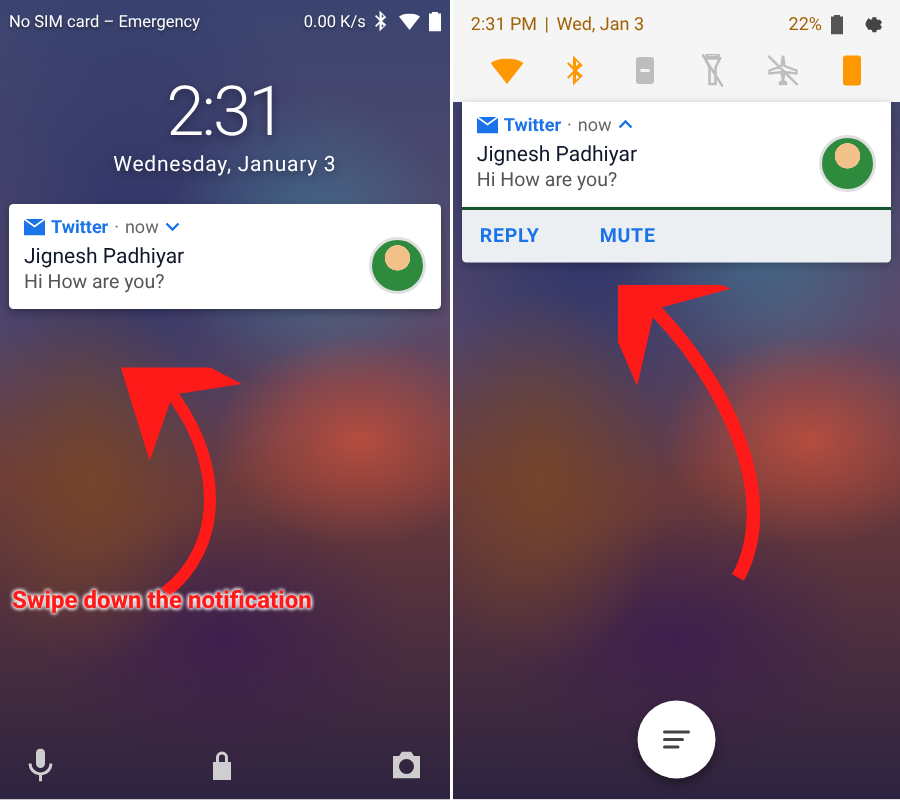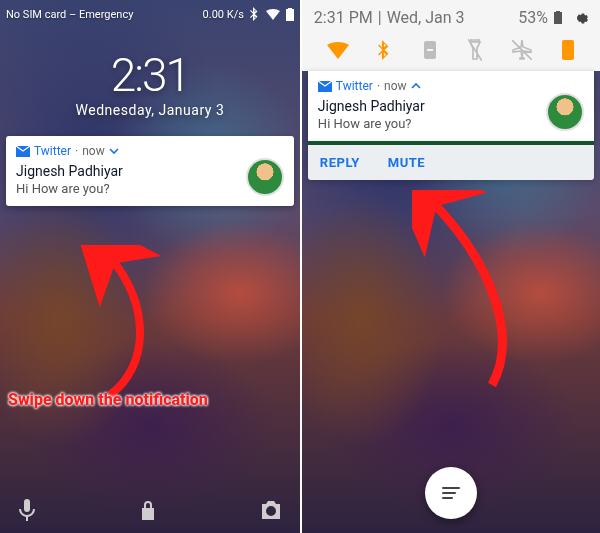--- a/index.html
+++ b/index.html
@@ -55,21 +55,21 @@
     margin: 18px 6px 0;
     background: #fff;
     border-radius: 3px;
     box-shadow: 0 2px 6px rgba(0,0,0,.3);
     padding: 8px 10px 10px;
   }
   .notif-head {
     display:flex; align-items:center; gap:4px;
     font-size: 12px;
   }
-  .notif-head .app { color:#1a73e8; font-weight:400; }
+  .notif-head .app { color:#1a73e8; font-weight:700; }
   .notif-head .sep, .notif-head .time { color:#666; }
   .notif-body { display:flex; align-items:center; }
   .notif-text .sender { font-size:14px; color:#0f172a; margin-top:4px; }
   .notif-text .msg { font-size:13px; color:#555; margin-top:2px; }
   .avatar {
     margin-left:auto;
     width:38px; height:38px; border-radius:50%;
     background: radial-gradient(circle at 50% 35%, #f2c089 0 30%, transparent 31%),
                 linear-gradient(#2e8b3d,#2e8b3d);
     border: 2px solid #e0e0e0;
@@ -96,40 +96,40 @@
   .lock-bottom .ic { opacity:.9; }
 
   
   .shade {
     position:relative; z-index:2;
     background:#f5f5f5;
     padding: 6px 8px 0;
   }
   .shade-top {
     display:flex; align-items:center;
-    font-size:16px; color:#737373;
+    font-size:12px; color:#a16207;
     padding: 2px 4px 6px;
   }
   .shade-top .spacer { flex:1; }
   .shade-top .batt { margin-right:6px; }
   .qs-row {
     display:flex; justify-content:space-around; align-items:center;
     padding: 6px 2px 10px;
   }
   .qs-row .ic { color:#bdbdbd; }
   .qs-row .ic.active { color:#ff9800; }
 
   .actions {
     position:relative; z-index:2;
     background:#eceff1;
     padding: 10px 12px;
-    display:flex; gap:28px;
+    display:flex; gap:40px;
     font-size:13px; font-weight:700; letter-spacing:.5px;
     color:#1a73e8;
-    border-top:4px solid #14532d;
+    border-top:2px solid #14532d;
     margin: 0 6px;
     border-radius: 0 0 3px 3px;
     box-shadow: 0 2px 6px rgba(0,0,0,.2);
   }
 
   .arrow-right {
     position:absolute; z-index:3;
     left:110px; top:190px; width:120px; height:200px;
     pointer-events:none;
   }
@@ -238,21 +238,21 @@
 
 <div class="pane">
   <div class="wallpaper"></div>
 
   <div class="shade">
     <div class="shade-top">
       <span>2:31 PM</span>
       <span style="margin:0 5px">|</span>
       <span>Wed, Jan 3</span>
       <span class="spacer"></span>
-      <span class="batt">53%</span>
+      <span class="batt">22%</span>
       <span>
         <svg width="8" height="13" viewBox="0 0 8 13">
             <path d="M2 0h4v1h2v12H0V1h2V0z" fill="#555"></path>
             <rect x="1" y="7" width="6" height="5" fill="#555"></rect>
           </svg>
       </span>
       <span style="margin-left:10px">
         <svg width="16" height="16" viewBox="0 0 16 16">
             <path d="M8 5a3 3 0 100 6 3 3 0 000-6zm7 3l1-.8-1.3-2.2-1.2.4a6 6 0 00-1.1-.6l-.2-1.3H9.6l-.2 1.3c-.4.1-.8.3-1.1.6L7 4l-1.3 2.2L7 7a6 6 0 000 2l-1.3.8L7 12l1.3-.4c.3.3.7.5 1.1.6l.2 1.3h2.6l.2-1.3c.4-.1.8-.3 1.1-.6l1.2.4L16 9.8 15 9a6 6 0 000-1z" fill="#444"></path>
           </svg>

